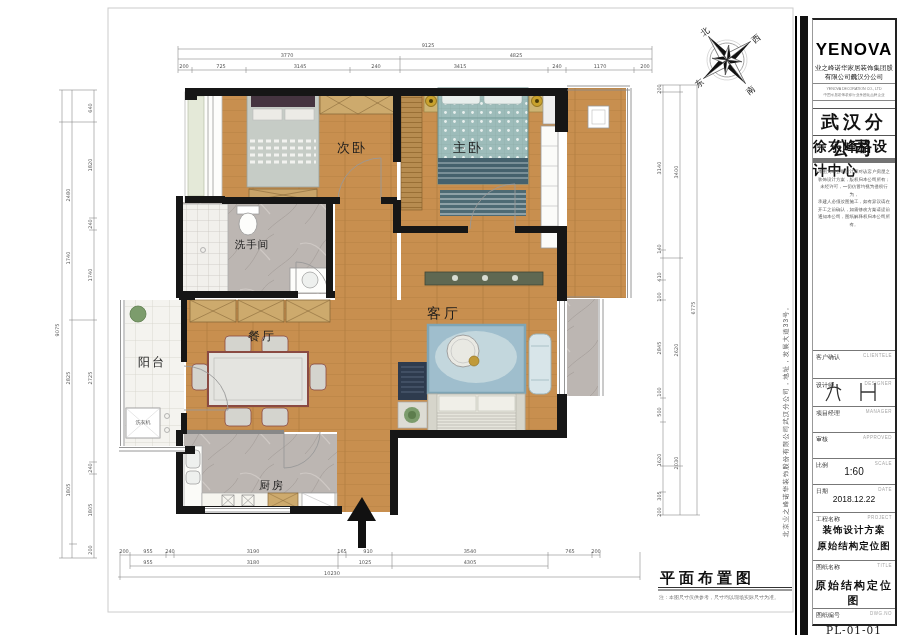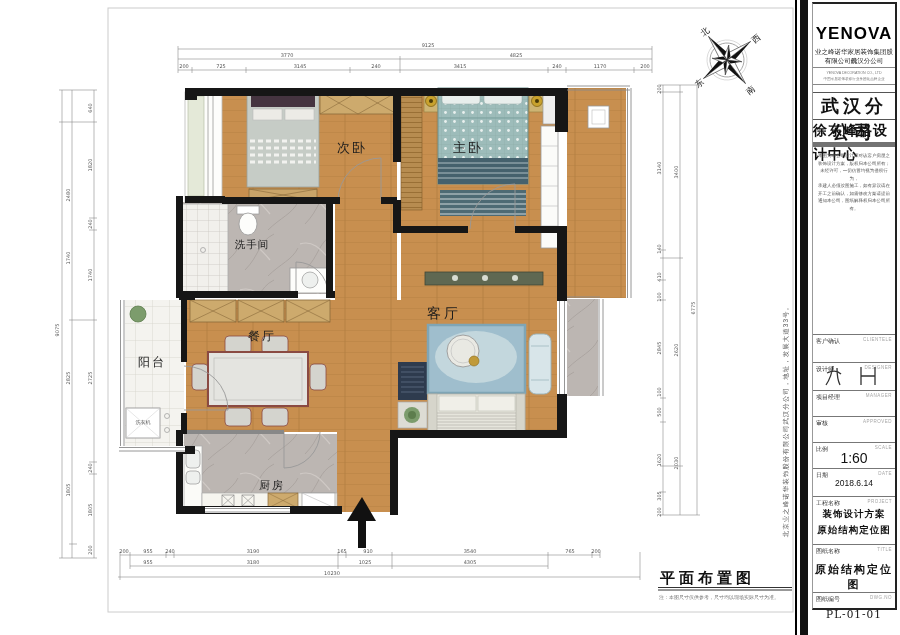--- a/index.html
+++ b/index.html
@@ -3,42 +3,42 @@
 <meta charset="utf-8">
 <style>
   html,body{margin:0;padding:0;background:#fff;width:900px;height:635px;overflow:hidden;
     font-family:"Liberation Sans",sans-serif;}
   .sheet{position:relative;width:900px;height:635px;background:#fff;}
   svg text{font-family:"DejaVu Sans",sans-serif;}
   
   .sidetext{position:absolute;left:618px;top:414px;width:340px;height:12px;
     transform:rotate(-90deg);font-size:6.5px;color:#555;text-align:center;letter-spacing:1px;}
   
-  .tb{position:absolute;left:795px;top:0;width:105px;height:612px;background:#fff;}
+  .tb{position:absolute;left:795px;top:16px;width:105px;height:612px;background:#fff;}
   .tb-bar1{position:absolute;left:0;top:0;width:2px;height:635px;background:#000;}
   .tb-bar2{position:absolute;left:5px;top:0;width:8px;height:635px;background:#111;}
   .tb-in{position:absolute;left:17px;top:2px;right:3px;bottom:2px;border-left:1px solid #999;
     border-right:2px solid #222;border-top:2px solid #222;border-bottom:2px solid #222;}
   .tb-in > div{position:absolute;left:0;right:0;}
   .logo{top:20px;text-align:center;font-size:17px;font-weight:800;letter-spacing:1px;color:#000;}
   .c1{top:44px;text-align:center;font-size:6.5px;color:#222;}
   .c2{top:53px;text-align:center;font-size:6.5px;color:#222;}
   .hr{border-top:1px solid #888;height:0;}
   .en1{top:66px;text-align:center;font-size:4px;color:#777;transform:scale(.9);}
   .en2{top:72px;text-align:center;font-size:4px;color:#777;transform:scale(.9);}
   .branch{top:88px;height:26px;line-height:26px;text-align:center;font-size:18px;font-weight:700;
     letter-spacing:4px;color:#111;border-top:1px solid #555;border-bottom:1px solid #555;}
   .center{top:114px;height:24px;line-height:24px;text-align:left;font-size:14px;font-weight:700;
     letter-spacing:1px;color:#111;border-bottom:5px solid #737373;}
   .disc{top:148px;padding:0 5px;font-size:4.5px;line-height:7.5px;color:#555;text-align:center;}
   .fld{border-top:1px solid #777;}
   .fl{position:absolute;left:3px;top:2px;font-size:6px;color:#333;}
   .fe{position:absolute;right:3px;top:2px;font-size:4.5px;color:#a6a6a6;letter-spacing:.5px;}
   .val{text-align:center;color:#111;}
-  .v-scale{top:446px;font-size:14px;}
+  .v-scale{top:446px;font-size:10px;}
   .v-date{top:474px;font-size:8.5px;}
   .v-proj1{top:504px;font-size:9.5px;font-weight:700;letter-spacing:1px;}
   .v-proj2{top:520px;font-size:9.5px;font-weight:700;letter-spacing:1px;}
   .v-title{top:558px;font-size:11px;font-weight:800;letter-spacing:2px;}
   .v-no{top:604px;font-size:10.5px;letter-spacing:1px;font-family:"DejaVu Serif",serif;}
   .sig{position:absolute;left:10px;top:360px;}
 </style>
 </head>
 <body>
 
@@ -447,21 +447,21 @@
     </div>
     <div class="fld" style="top:438px;height:26px">
       <span class="fl">比例</span>
       <span class="fe">SCALE</span>
     </div>
     <div class="val v-scale">1:60</div>
     <div class="fld" style="top:464px;height:28px">
       <span class="fl">日期</span>
       <span class="fe">DATE</span>
     </div>
-    <div class="val v-date">2018.6.14</div>
+    <div class="val v-date">2018.12.22</div>
     <div class="fld" style="top:492px;height:48px">
       <span class="fl">工程名称</span>
       <span class="fe">PROJECT</span>
     </div>
     <div class="val v-proj1">装饰设计方案</div>
     <div class="val v-proj2">原始结构定位图</div>
     <div class="fld" style="top:540px;height:48px">
       <span class="fl">图纸名称</span>
       <span class="fe">TITLE</span>
     </div>

